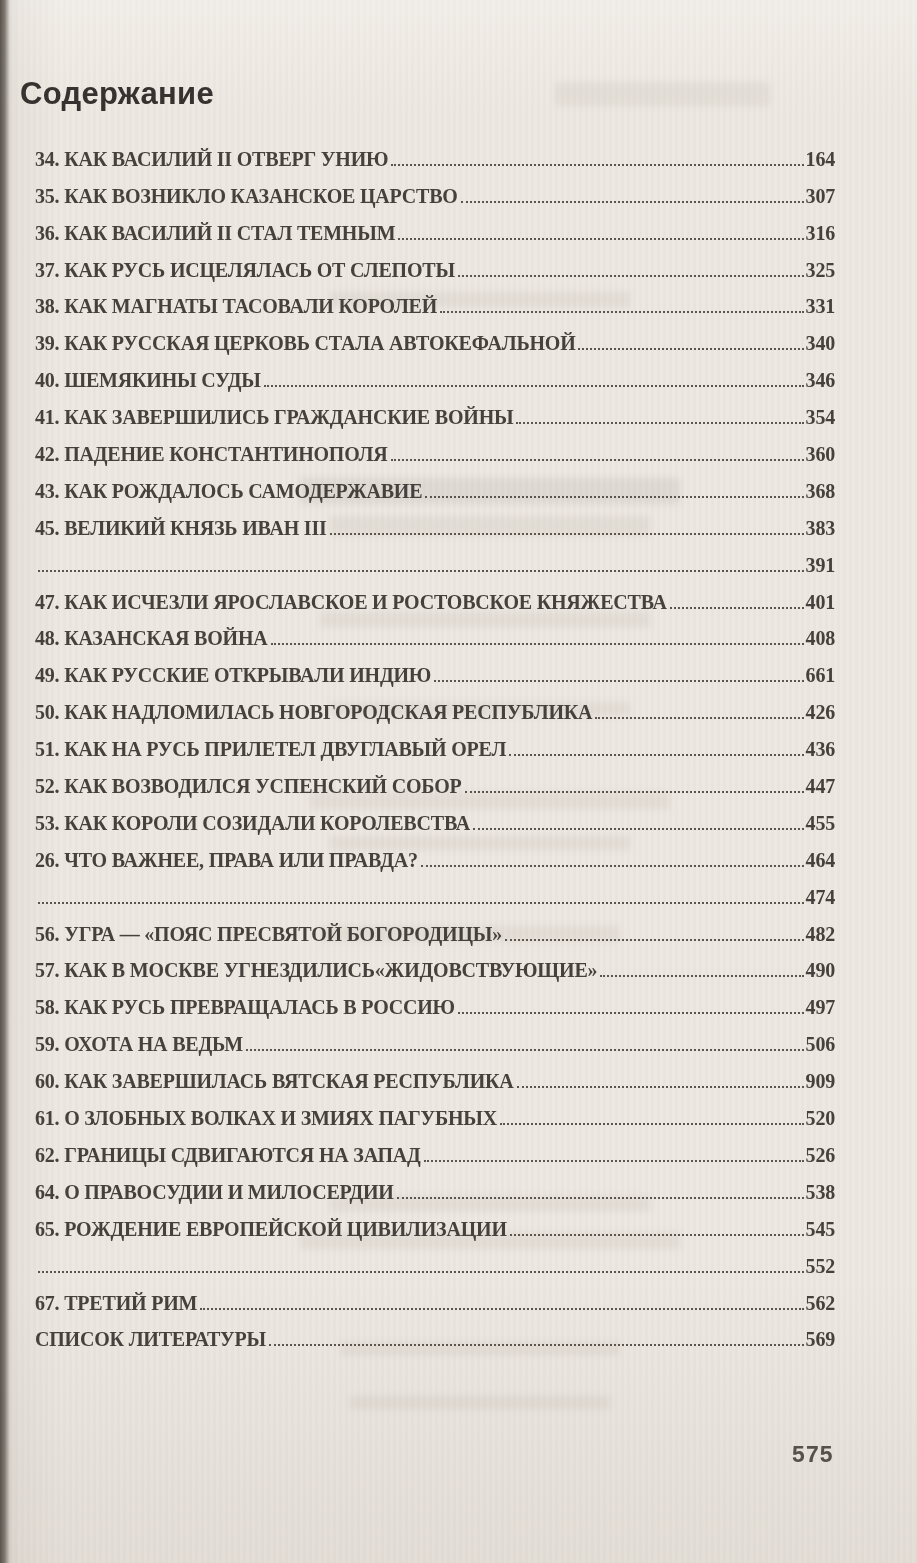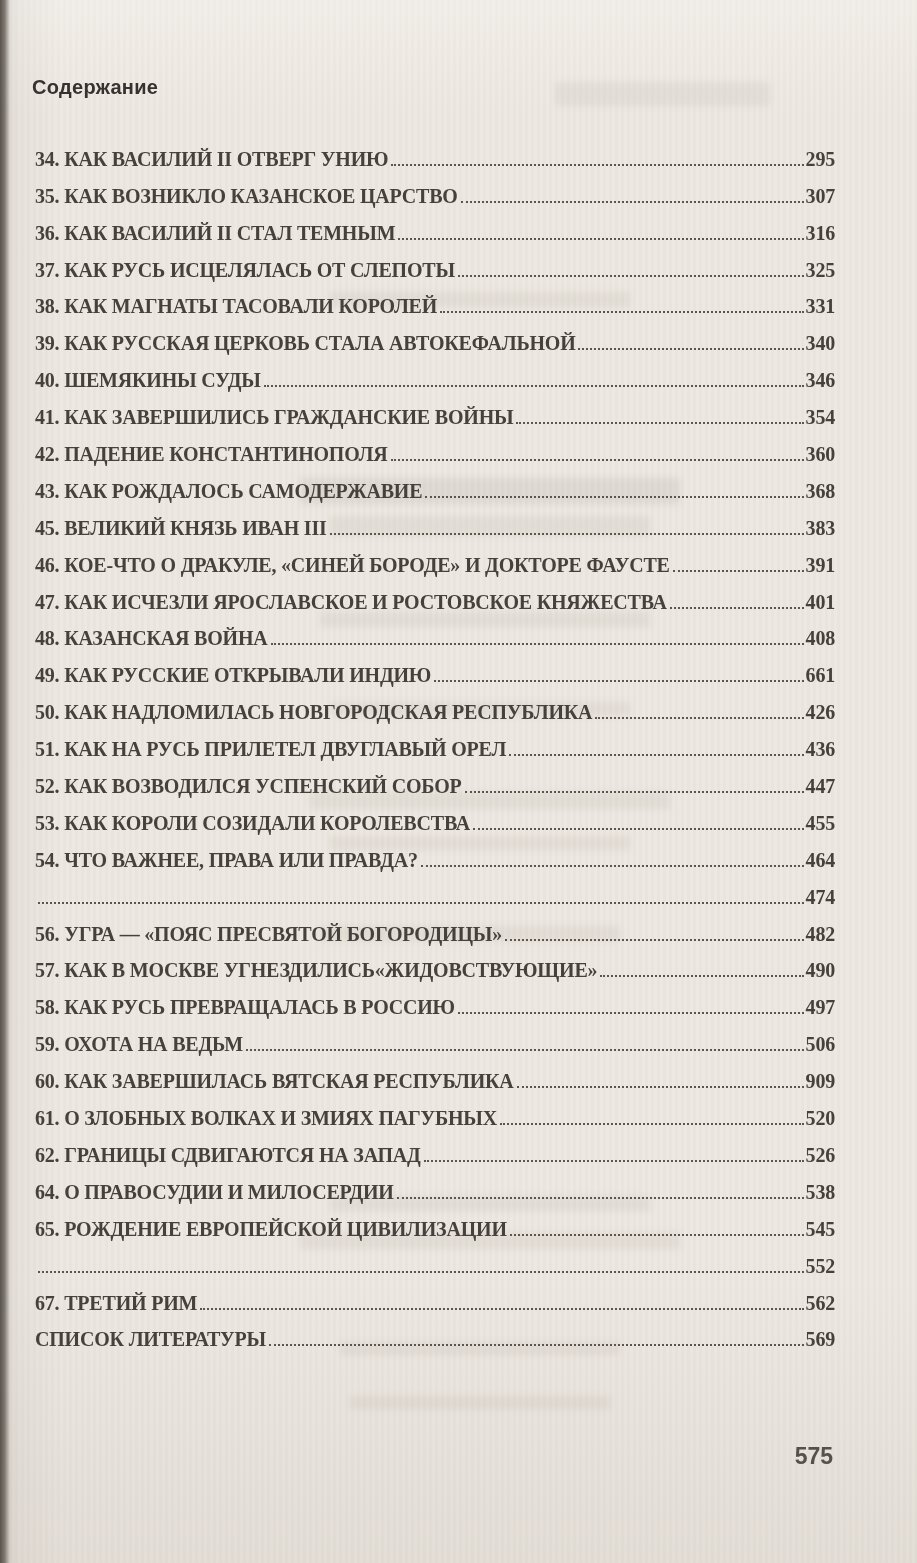--- a/index.html
+++ b/index.html
@@ -26,25 +26,25 @@
   }
   
   .scan-edge {
     position: absolute;
     left: 0; top: 0; bottom: 0;
     width: 10px;
     background: linear-gradient(to right, #58534d 0, #7d776f 45%, rgba(125,119,111,0) 100%);
   }
   .header-title {
     position: absolute;
-    left: 32px;
+    left: 20px;
     top: 76px;
     font-family: "Liberation Sans", "DejaVu Sans", sans-serif;
     font-weight: 700;
-    font-size: 20px;
+    font-size: 31px;
     letter-spacing: 0.3px;
     color: #363230;
   }
   .toc {
     position: absolute;
     left: 35px;
     top: 133px;
     width: 800px;
   }
   .toc-row {
@@ -69,21 +69,21 @@
     align-self: flex-end;
   }
   .toc-page {
     line-height: 1.05;
     flex: 0 0 auto;
   }
   .folio {
     position: absolute;
     right: 84px;
     top: 1443px;
-    font-family: Liberation Sans, sans-serif;
+    font-family: Liberation Mono, monospace;
     font-weight: 600;
     font-size: 23px;
     color: #56514b;
   }
   
   .ghost {
     position: absolute;
     background: rgba(112,102,94,0.08);
     filter: blur(3px);
     border-radius: 3px;
@@ -109,21 +109,21 @@
 <div class="ghost" style="left:300px; top:1232px; width:380px; height:17px;"></div>
 <div class="ghost" style="left:340px; top:1342px; width:280px; height:13px;"></div>
 <div class="ghost" style="left:350px; top:1396px; width:260px; height:13px;"></div>
 
 <div class="header-title">Содержание</div>
 
 <div class="toc" id="toc-list">
     <div class="toc-row">
       <span class="toc-label">34. КАК ВАСИЛИЙ II ОТВЕРГ УНИЮ</span>
       <span class="toc-dots"></span>
-      <span class="toc-page">295</span>
+      <span class="toc-page">164</span>
     </div>
     <div class="toc-row">
       <span class="toc-label">35. КАК ВОЗНИКЛО КАЗАНСКОЕ ЦАРСТВО</span>
       <span class="toc-dots"></span>
       <span class="toc-page">307</span>
     </div>
     <div class="toc-row">
       <span class="toc-label">36. КАК ВАСИЛИЙ II СТАЛ ТЕМНЫМ</span>
       <span class="toc-dots"></span>
       <span class="toc-page">316</span>
@@ -162,21 +162,20 @@
       <span class="toc-label">43. КАК РОЖДАЛОСЬ САМОДЕРЖАВИЕ</span>
       <span class="toc-dots"></span>
       <span class="toc-page">368</span>
     </div>
     <div class="toc-row">
       <span class="toc-label">45. ВЕЛИКИЙ КНЯЗЬ ИВАН III</span>
       <span class="toc-dots"></span>
       <span class="toc-page">383</span>
     </div>
     <div class="toc-row">
-      <span class="toc-label">46. КОЕ-ЧТО О ДРАКУЛЕ, «СИНЕЙ БОРОДЕ» И ДОКТОРЕ ФАУСТЕ</span>
       <span class="toc-dots"></span>
       <span class="toc-page">391</span>
     </div>
     <div class="toc-row">
       <span class="toc-label">47. КАК ИСЧЕЗЛИ ЯРОСЛАВСКОЕ И РОСТОВСКОЕ КНЯЖЕСТВА</span>
       <span class="toc-dots"></span>
       <span class="toc-page">401</span>
     </div>
     <div class="toc-row">
       <span class="toc-label">48. КАЗАНСКАЯ ВОЙНА</span>
@@ -202,21 +201,21 @@
       <span class="toc-label">52. КАК ВОЗВОДИЛСЯ УСПЕНСКИЙ СОБОР</span>
       <span class="toc-dots"></span>
       <span class="toc-page">447</span>
     </div>
     <div class="toc-row">
       <span class="toc-label">53. КАК КОРОЛИ СОЗИДАЛИ КОРОЛЕВСТВА</span>
       <span class="toc-dots"></span>
       <span class="toc-page">455</span>
     </div>
     <div class="toc-row">
-      <span class="toc-label">54. ЧТО ВАЖНЕЕ, ПРАВА ИЛИ ПРАВДА?</span>
+      <span class="toc-label">26. ЧТО ВАЖНЕЕ, ПРАВА ИЛИ ПРАВДА?</span>
       <span class="toc-dots"></span>
       <span class="toc-page">464</span>
     </div>
     <div class="toc-row">
       <span class="toc-dots"></span>
       <span class="toc-page">474</span>
     </div>
     <div class="toc-row">
       <span class="toc-label">56. УГРА — «ПОЯС ПРЕСВЯТОЙ БОГОРОДИЦЫ»</span>
       <span class="toc-dots"></span>

